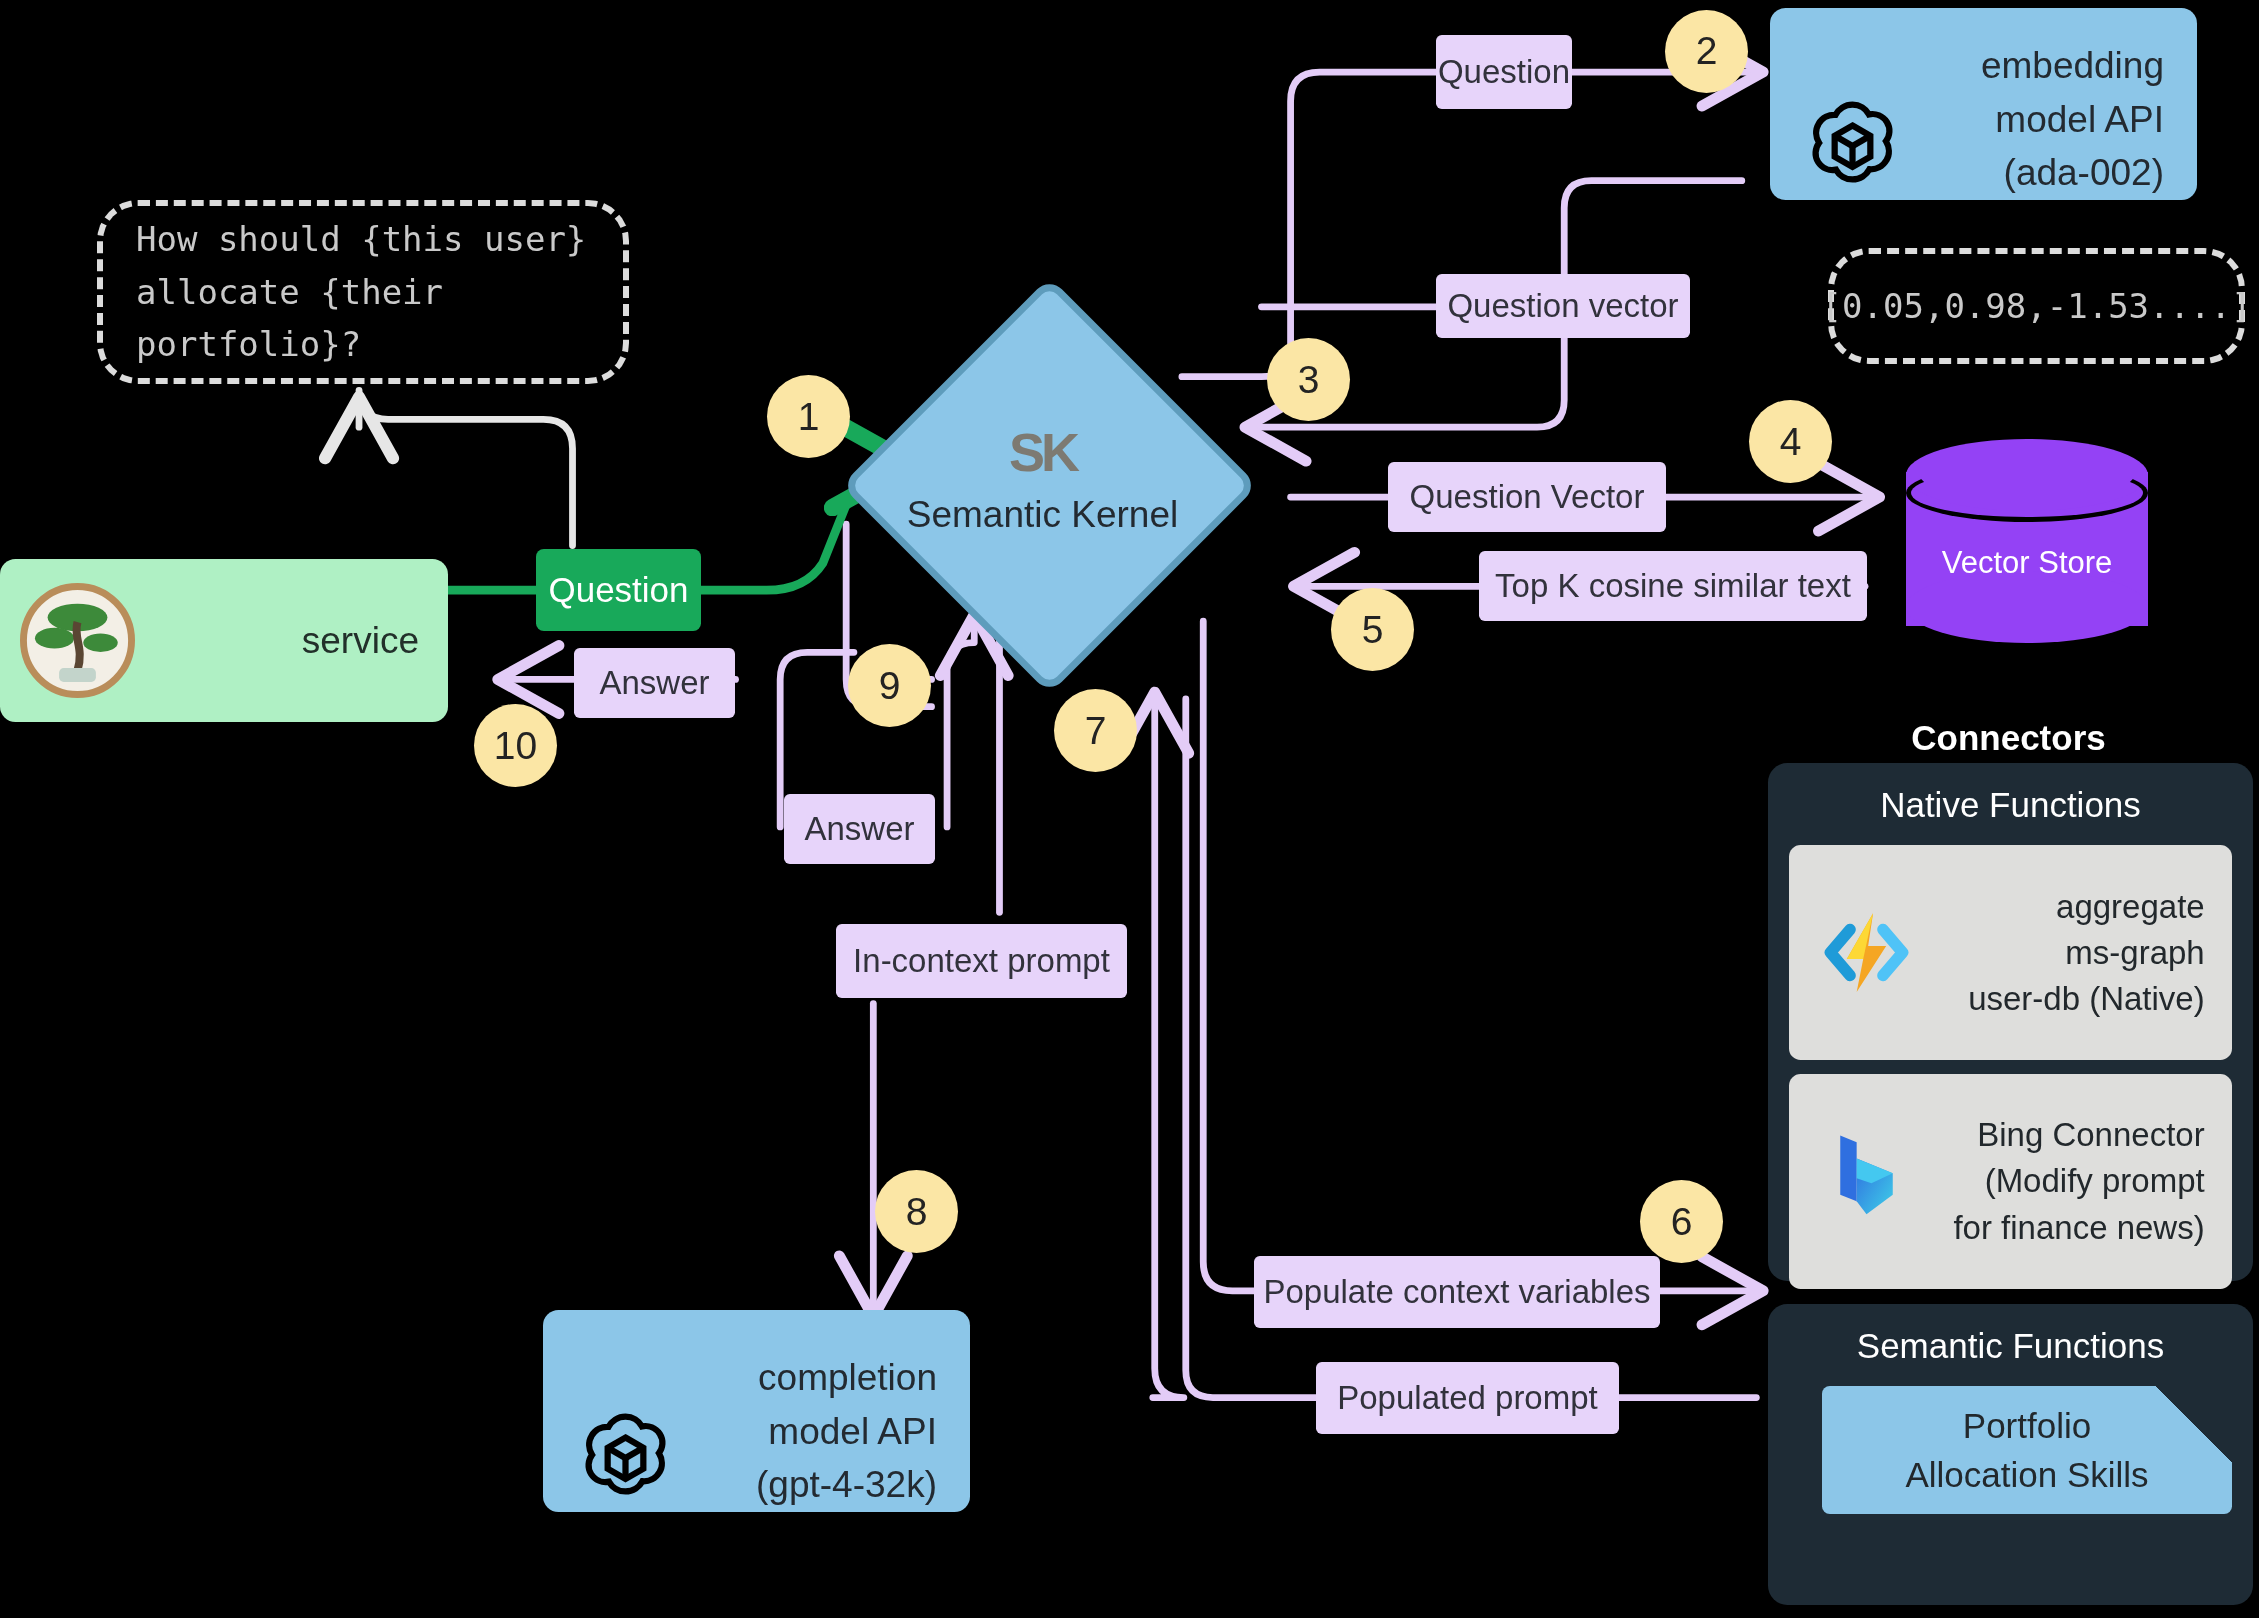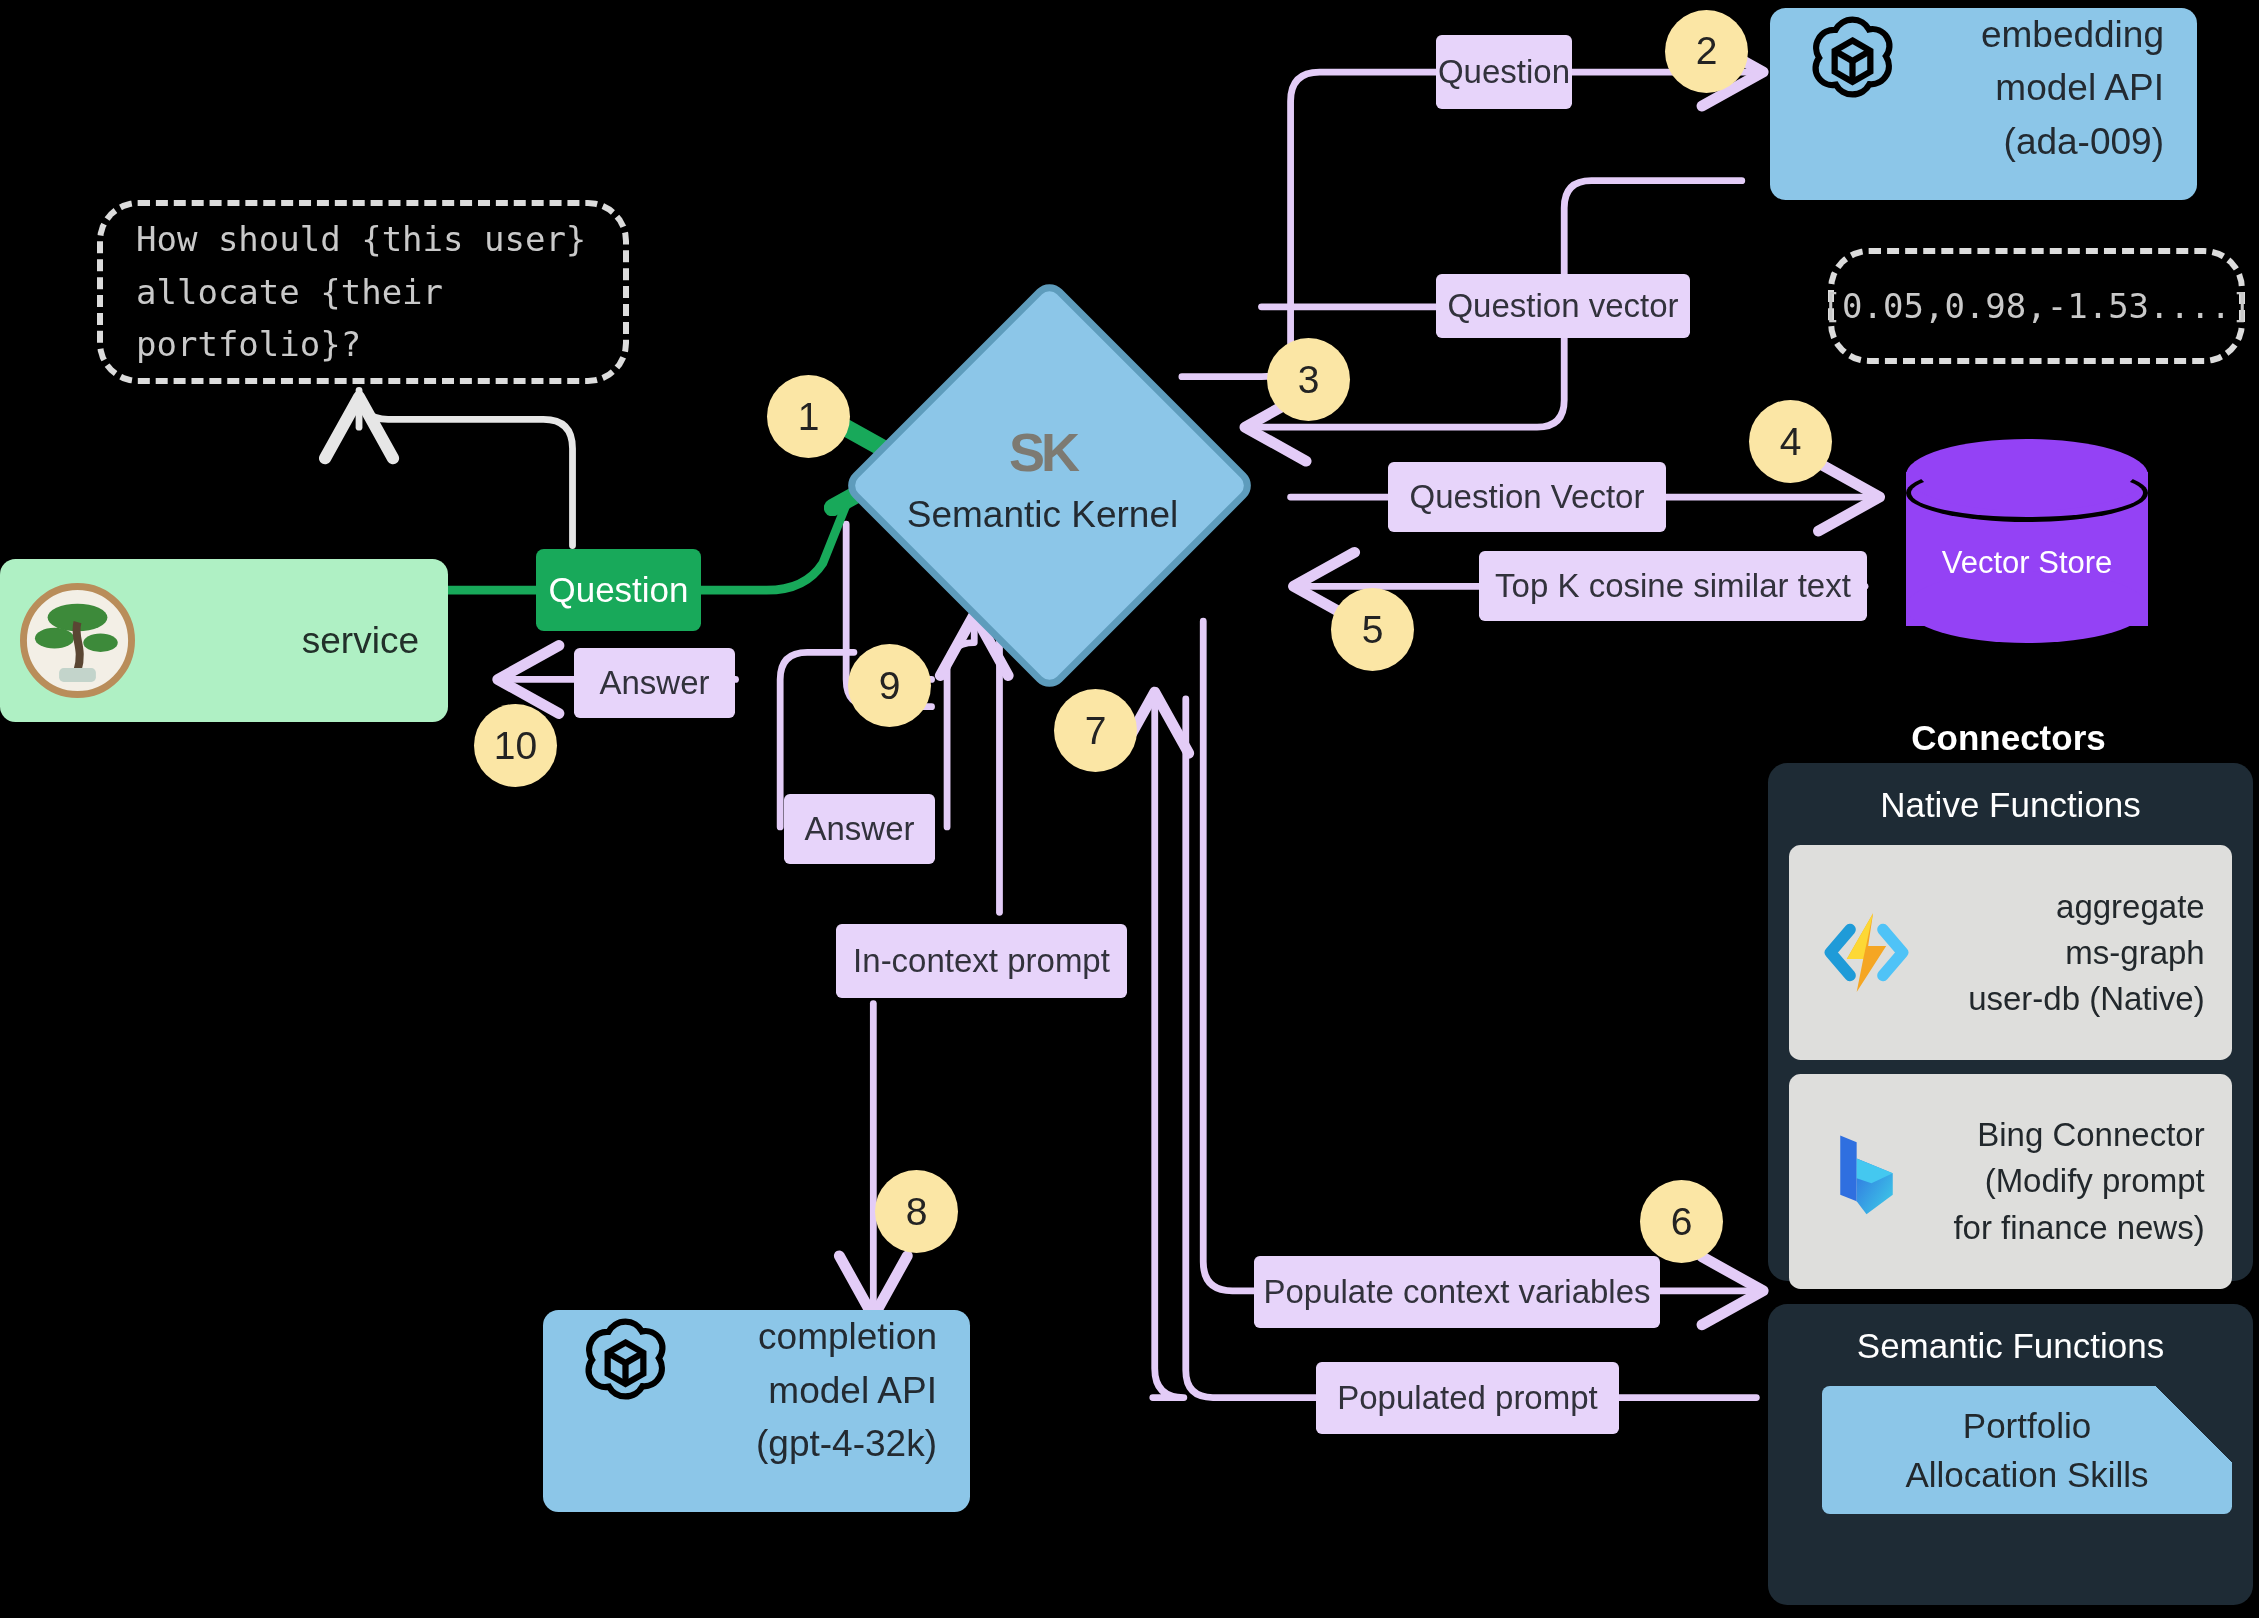--- a/index.html
+++ b/index.html
@@ -14,21 +14,21 @@
        display:flex;align-items:center;justify-content:center;font-size:39px;
        width:83px;height:83px;}
 
   .dashbox{position:absolute;box-sizing:border-box;border:6.8px dashed #DCDCDC;
            border-radius:41px;display:flex;flex-direction:column;
            justify-content:center;padding:0 33px;
            font-family:"DejaVu Sans Mono",monospace;color:#C9C9C9;
            font-size:34px;line-height:1.55;letter-spacing:0px;}
 
   .bluebox{position:absolute;box-sizing:border-box;background:#8CC6E8;
-           border-radius:15.5px;display:flex;align-items:flex-start;}
+           border-radius:15.5px;display:flex;align-items:flex-end;}
   .bluebox .txt{flex:1;text-align:right;padding-right:33px;color:#232A31;
                 font-size:37px;line-height:1.45;}
   .bluebox .ico{width:165px;display:flex;align-items:center;justify-content:center;}
 
   .greenbox{position:absolute;box-sizing:border-box;background:#AFF0C4;
             border-radius:15.5px;display:flex;align-items:center;}
   .greenbox .txt{flex:1;text-align:right;padding-right:29px;color:#22302A;
                  font-size:37px;line-height:1.45;}
   .greenbox .ico{width:155px;display:flex;align-items:center;justify-content:center;}
 
@@ -182,21 +182,21 @@
       <svg width="107" height="107" viewBox="0 0 24 24" fill="none" stroke="#000" stroke-width="1.4">
         <path d="M12 2.6c1.6 0 3 .9 3.7 2.2 1.5-.3 3.1.3 4 1.7.9 1.4.7 3.1-.2 4.3.8 1.3.9 3 .1 4.3-.8 1.4-2.3 2.1-3.8 2-0.7 1.3-2.1 2.3-3.8 2.3-1.6 0-3-.9-3.7-2.2-1.5.3-3.1-.3-4-1.7-.9-1.4-.7-3.1.2-4.3-.8-1.3-.9-3-.1-4.3.8-1.4 2.3-2.1 3.8-2C8.9 3.6 10.3 2.6 12 2.6z"></path>
         <path d="M12 7.3 L16 9.6 L16 14.3 L12 16.6 L8 14.3 L8 9.6 Z"></path>
         <path d="M8 9.6 L12 11.9 L16 9.6"></path>
         <path d="M12 11.9 L12 16.6"></path>
       </svg>
     </div>
     <div class="txt">
       <div>embedding</div>
       <div>model API</div>
-      <div>(ada-009)</div>
+      <div>(ada-002)</div>
     </div>
   </div>
 
   <div class="bluebox" style="left:543px;top:1310px;width:427px;height:202px;">
     <div class="ico">
       <svg width="107" height="107" viewBox="0 0 24 24" fill="none" stroke="#000" stroke-width="1.4">
         <path d="M12 2.6c1.6 0 3 .9 3.7 2.2 1.5-.3 3.1.3 4 1.7.9 1.4.7 3.1-.2 4.3.8 1.3.9 3 .1 4.3-.8 1.4-2.3 2.1-3.8 2-0.7 1.3-2.1 2.3-3.8 2.3-1.6 0-3-.9-3.7-2.2-1.5.3-3.1-.3-4-1.7-.9-1.4-.7-3.1.2-4.3-.8-1.3-.9-3-.1-4.3.8-1.4 2.3-2.1 3.8-2C8.9 3.6 10.3 2.6 12 2.6z"></path>
         <path d="M12 7.3 L16 9.6 L16 14.3 L12 16.6 L8 14.3 L8 9.6 Z"></path>
         <path d="M8 9.6 L12 11.9 L16 9.6"></path>
         <path d="M12 11.9 L12 16.6"></path>

